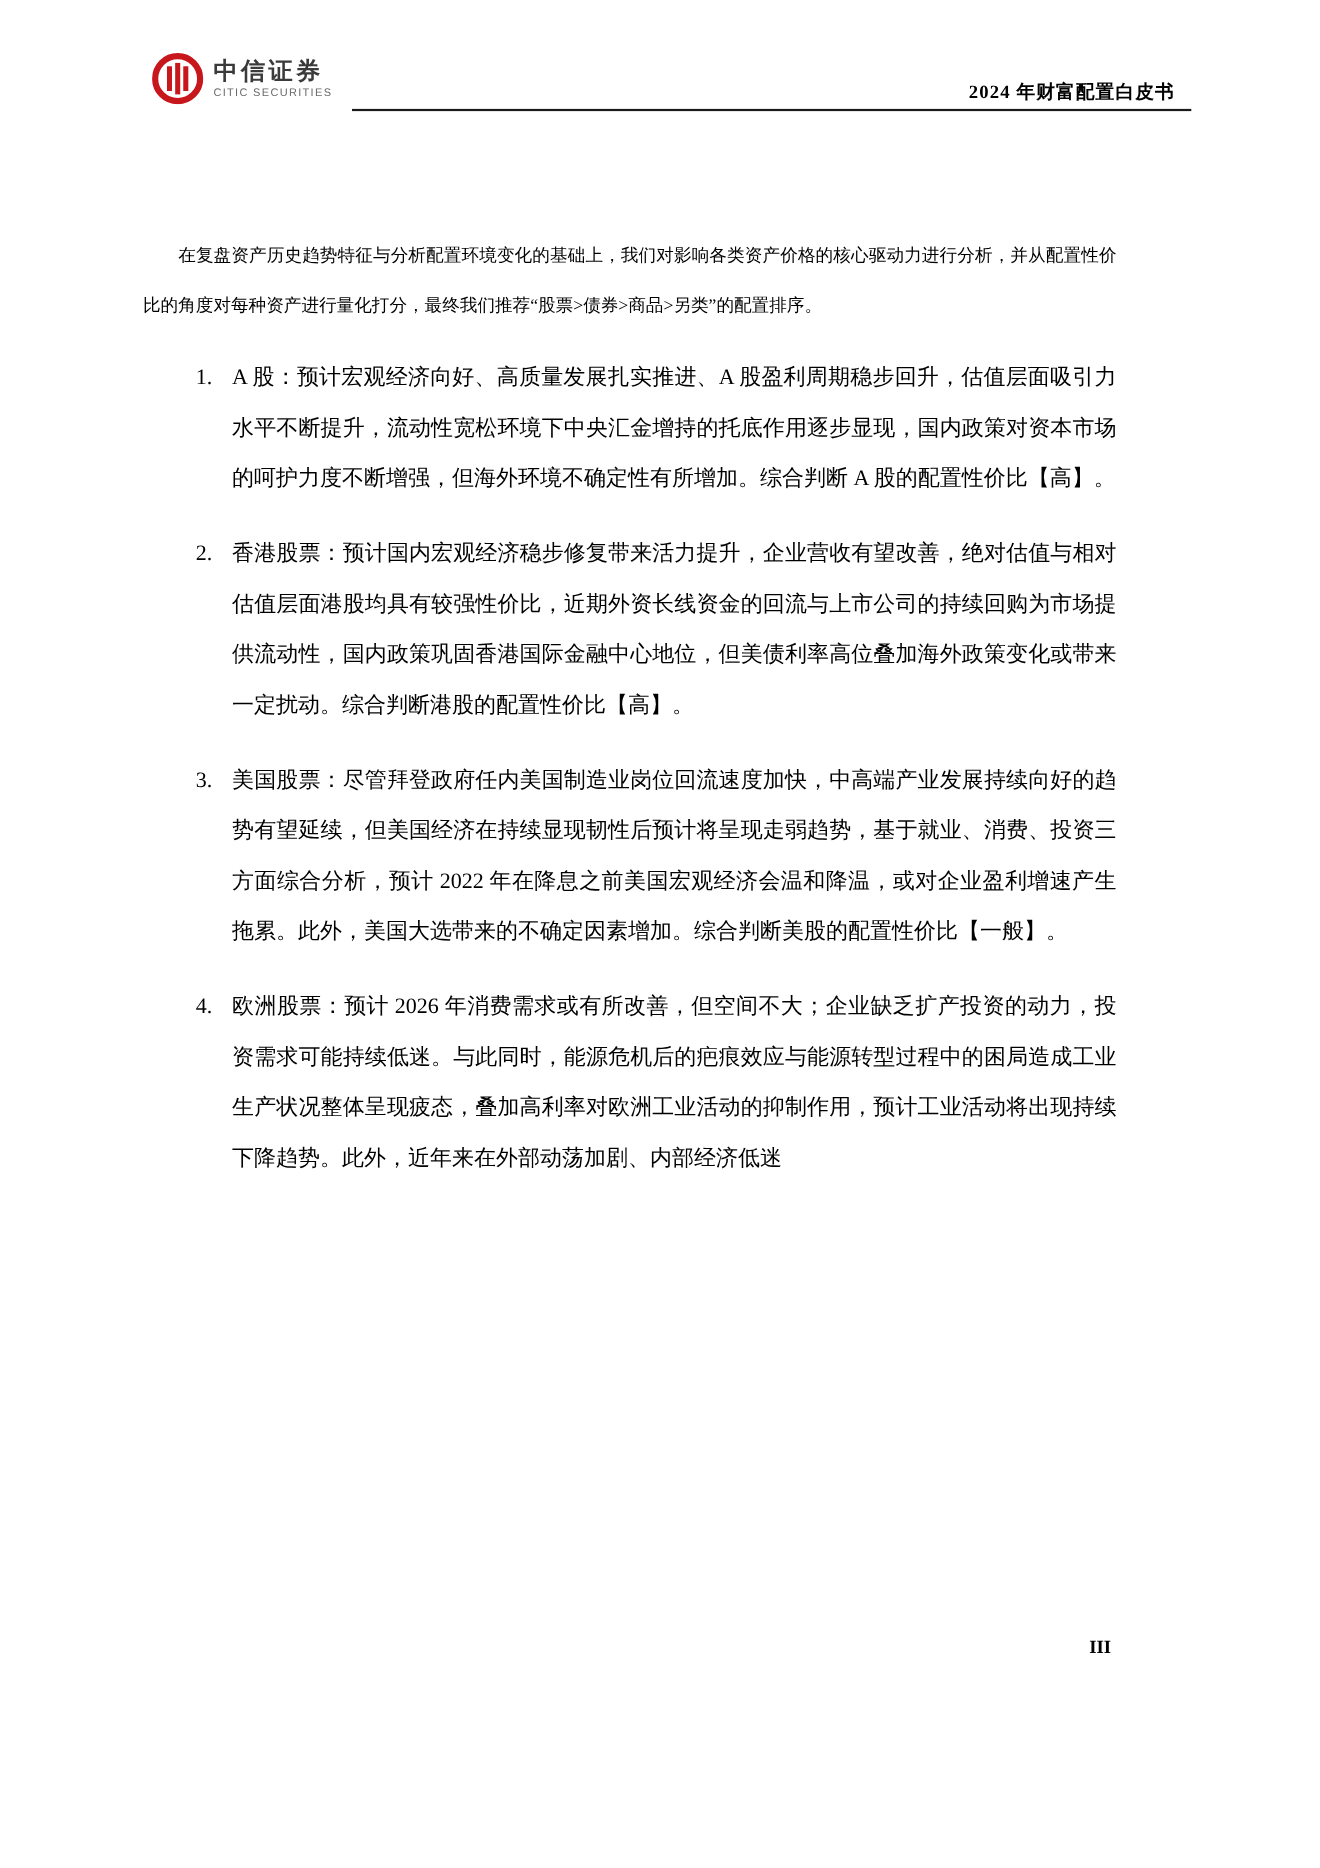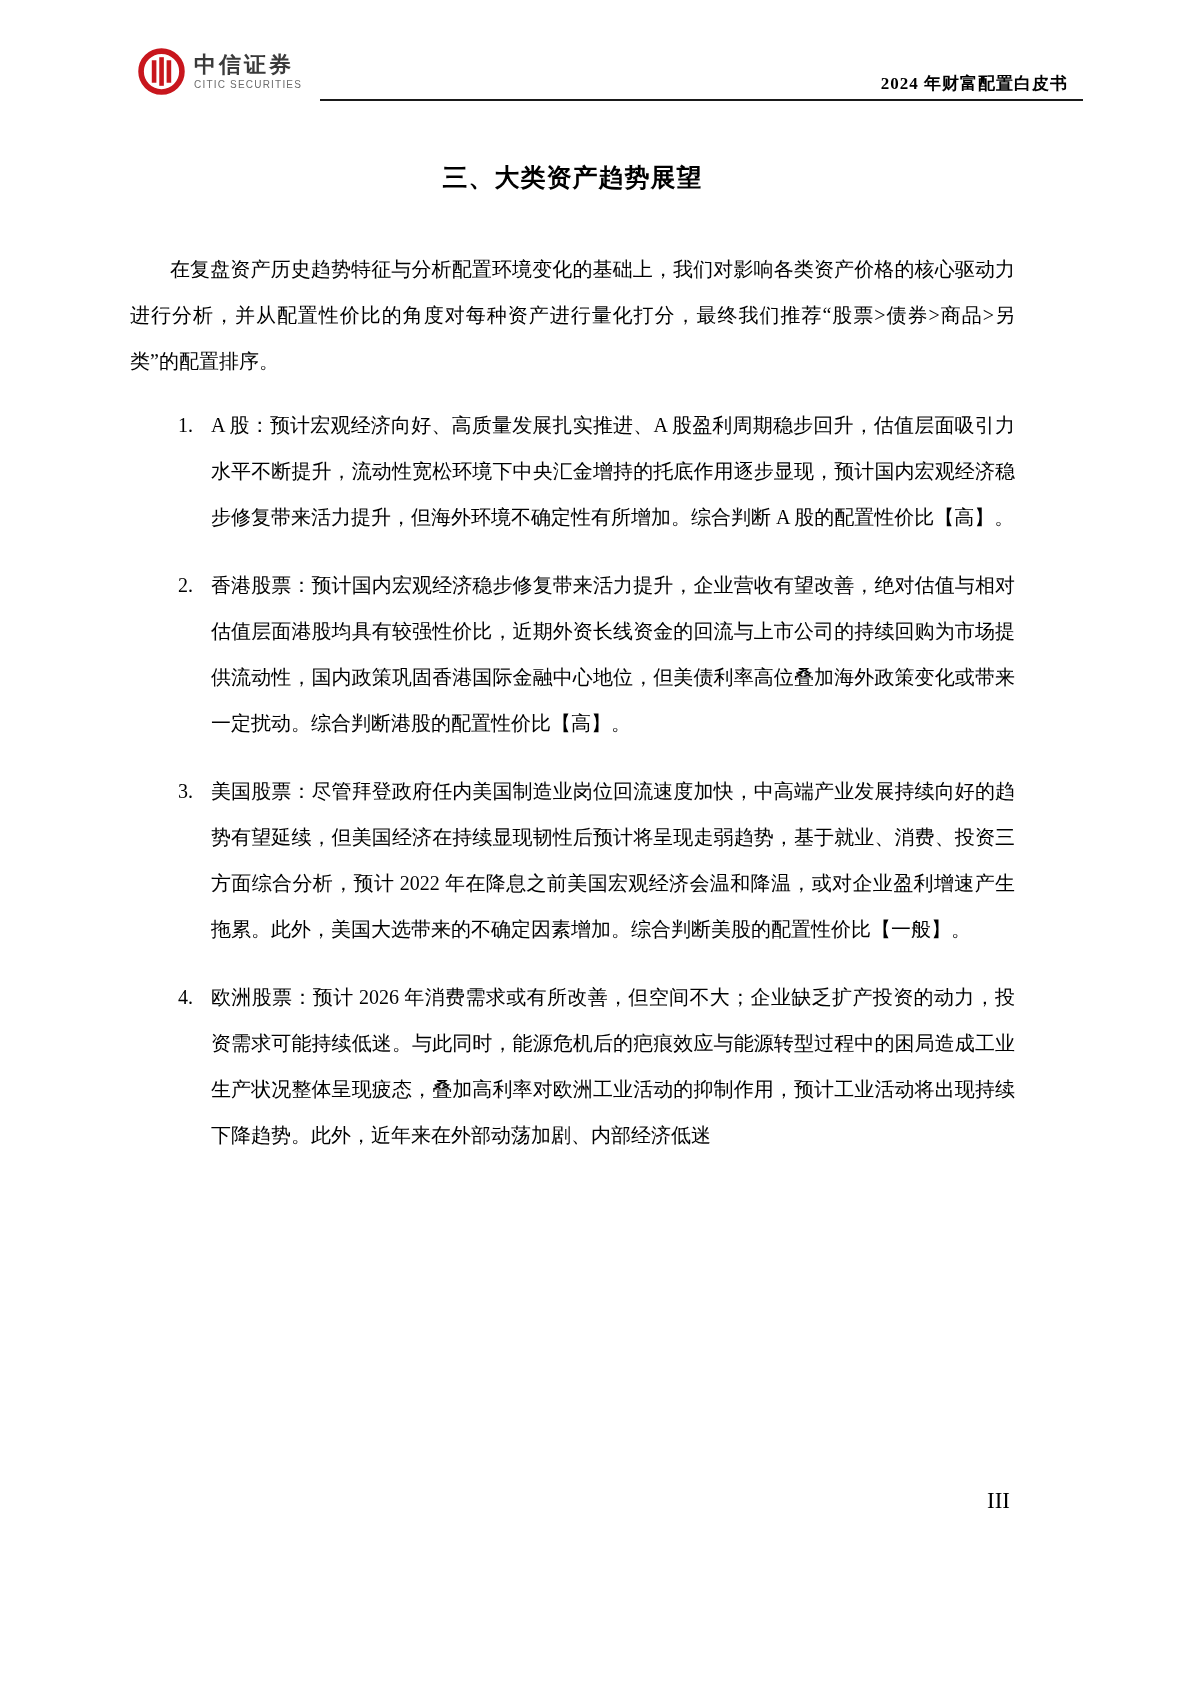--- a/index.html
+++ b/index.html
@@ -75,21 +75,21 @@
     margin: 0;
     text-align: center;
     font-size: 25px;
     font-weight: 700;
     letter-spacing: 1px;
     line-height: 36px;
   }
   .para {
     margin: 0;
     margin-top: 18px;
-    font-size: 20px;
+    font-size: 16px;
     line-height: 46px;
     text-align: justify;
     text-indent: 2em;
   }
   .para.first {
     margin-top: 50px;
   }
   .asset-list {
     margin: 0;
     margin-top: 18px;
@@ -110,22 +110,22 @@
   .item-text {
     flex: 1;
     text-align: justify;
   }
 
   
   .page-num {
     position: absolute;
     right: 190px;
     top: 1488px;
-    font-size: 23px;
-    font-weight: 400;
+    font-size: 17px;
+    font-weight: 700;
     text-align: center;
   }
 </style>
 </head>
 <body>
 
 <div class="page">
 
   <header>
     <div class="logo">
@@ -140,28 +140,27 @@
       <span class="logo-text">
         <span class="brand-cn">中信证券</span>
         <span class="brand-en">CITIC SECURITIES</span>
       </span>
     </div>
     <div class="doc-title">2024 年财富配置白皮书</div>
     <div class="header-rule"></div>
   </header>
 
   <main class="content">
-    <h1 class="title">三、大类资产趋势展望</h1>
 
     <p class="para first">在复盘资产历史趋势特征与分析配置环境变化的基础上，我们对影响各类资产价格的核心驱动力进行分析，并从配置性价比的角度对每种资产进行量化打分，最终我们推荐“股票&gt;债券&gt;商品&gt;另类”的配置排序。</p>
 
     <ol class="asset-list">
       <li class="list-item">
         <span class="num">1.</span>
-        <div class="item-text">A 股：预计宏观经济向好、高质量发展扎实推进、A 股盈利周期稳步回升，估值层面吸引力水平不断提升，流动性宽松环境下中央汇金增持的托底作用逐步显现，预计国内宏观经济稳步修复带来活力提升，但海外环境不确定性有所增加。综合判断 A 股的配置性价比【高】。</div>
+        <div class="item-text">A 股：预计宏观经济向好、高质量发展扎实推进、A 股盈利周期稳步回升，估值层面吸引力水平不断提升，流动性宽松环境下中央汇金增持的托底作用逐步显现，国内政策对资本市场的呵护力度不断增强，但海外环境不确定性有所增加。综合判断 A 股的配置性价比【高】。</div>
       </li>
       <li class="list-item">
         <span class="num">2.</span>
         <div class="item-text">香港股票：预计国内宏观经济稳步修复带来活力提升，企业营收有望改善，绝对估值与相对估值层面港股均具有较强性价比，近期外资长线资金的回流与上市公司的持续回购为市场提供流动性，国内政策巩固香港国际金融中心地位，但美债利率高位叠加海外政策变化或带来一定扰动。综合判断港股的配置性价比【高】。</div>
       </li>
       <li class="list-item">
         <span class="num">3.</span>
         <div class="item-text">美国股票：尽管拜登政府任内美国制造业岗位回流速度加快，中高端产业发展持续向好的趋势有望延续，但美国经济在持续显现韧性后预计将呈现走弱趋势，基于就业、消费、投资三方面综合分析，预计 2022 年在降息之前美国宏观经济会温和降温，或对企业盈利增速产生拖累。此外，美国大选带来的不确定因素增加。综合判断美股的配置性价比【一般】。</div>
       </li>
       <li class="list-item">

